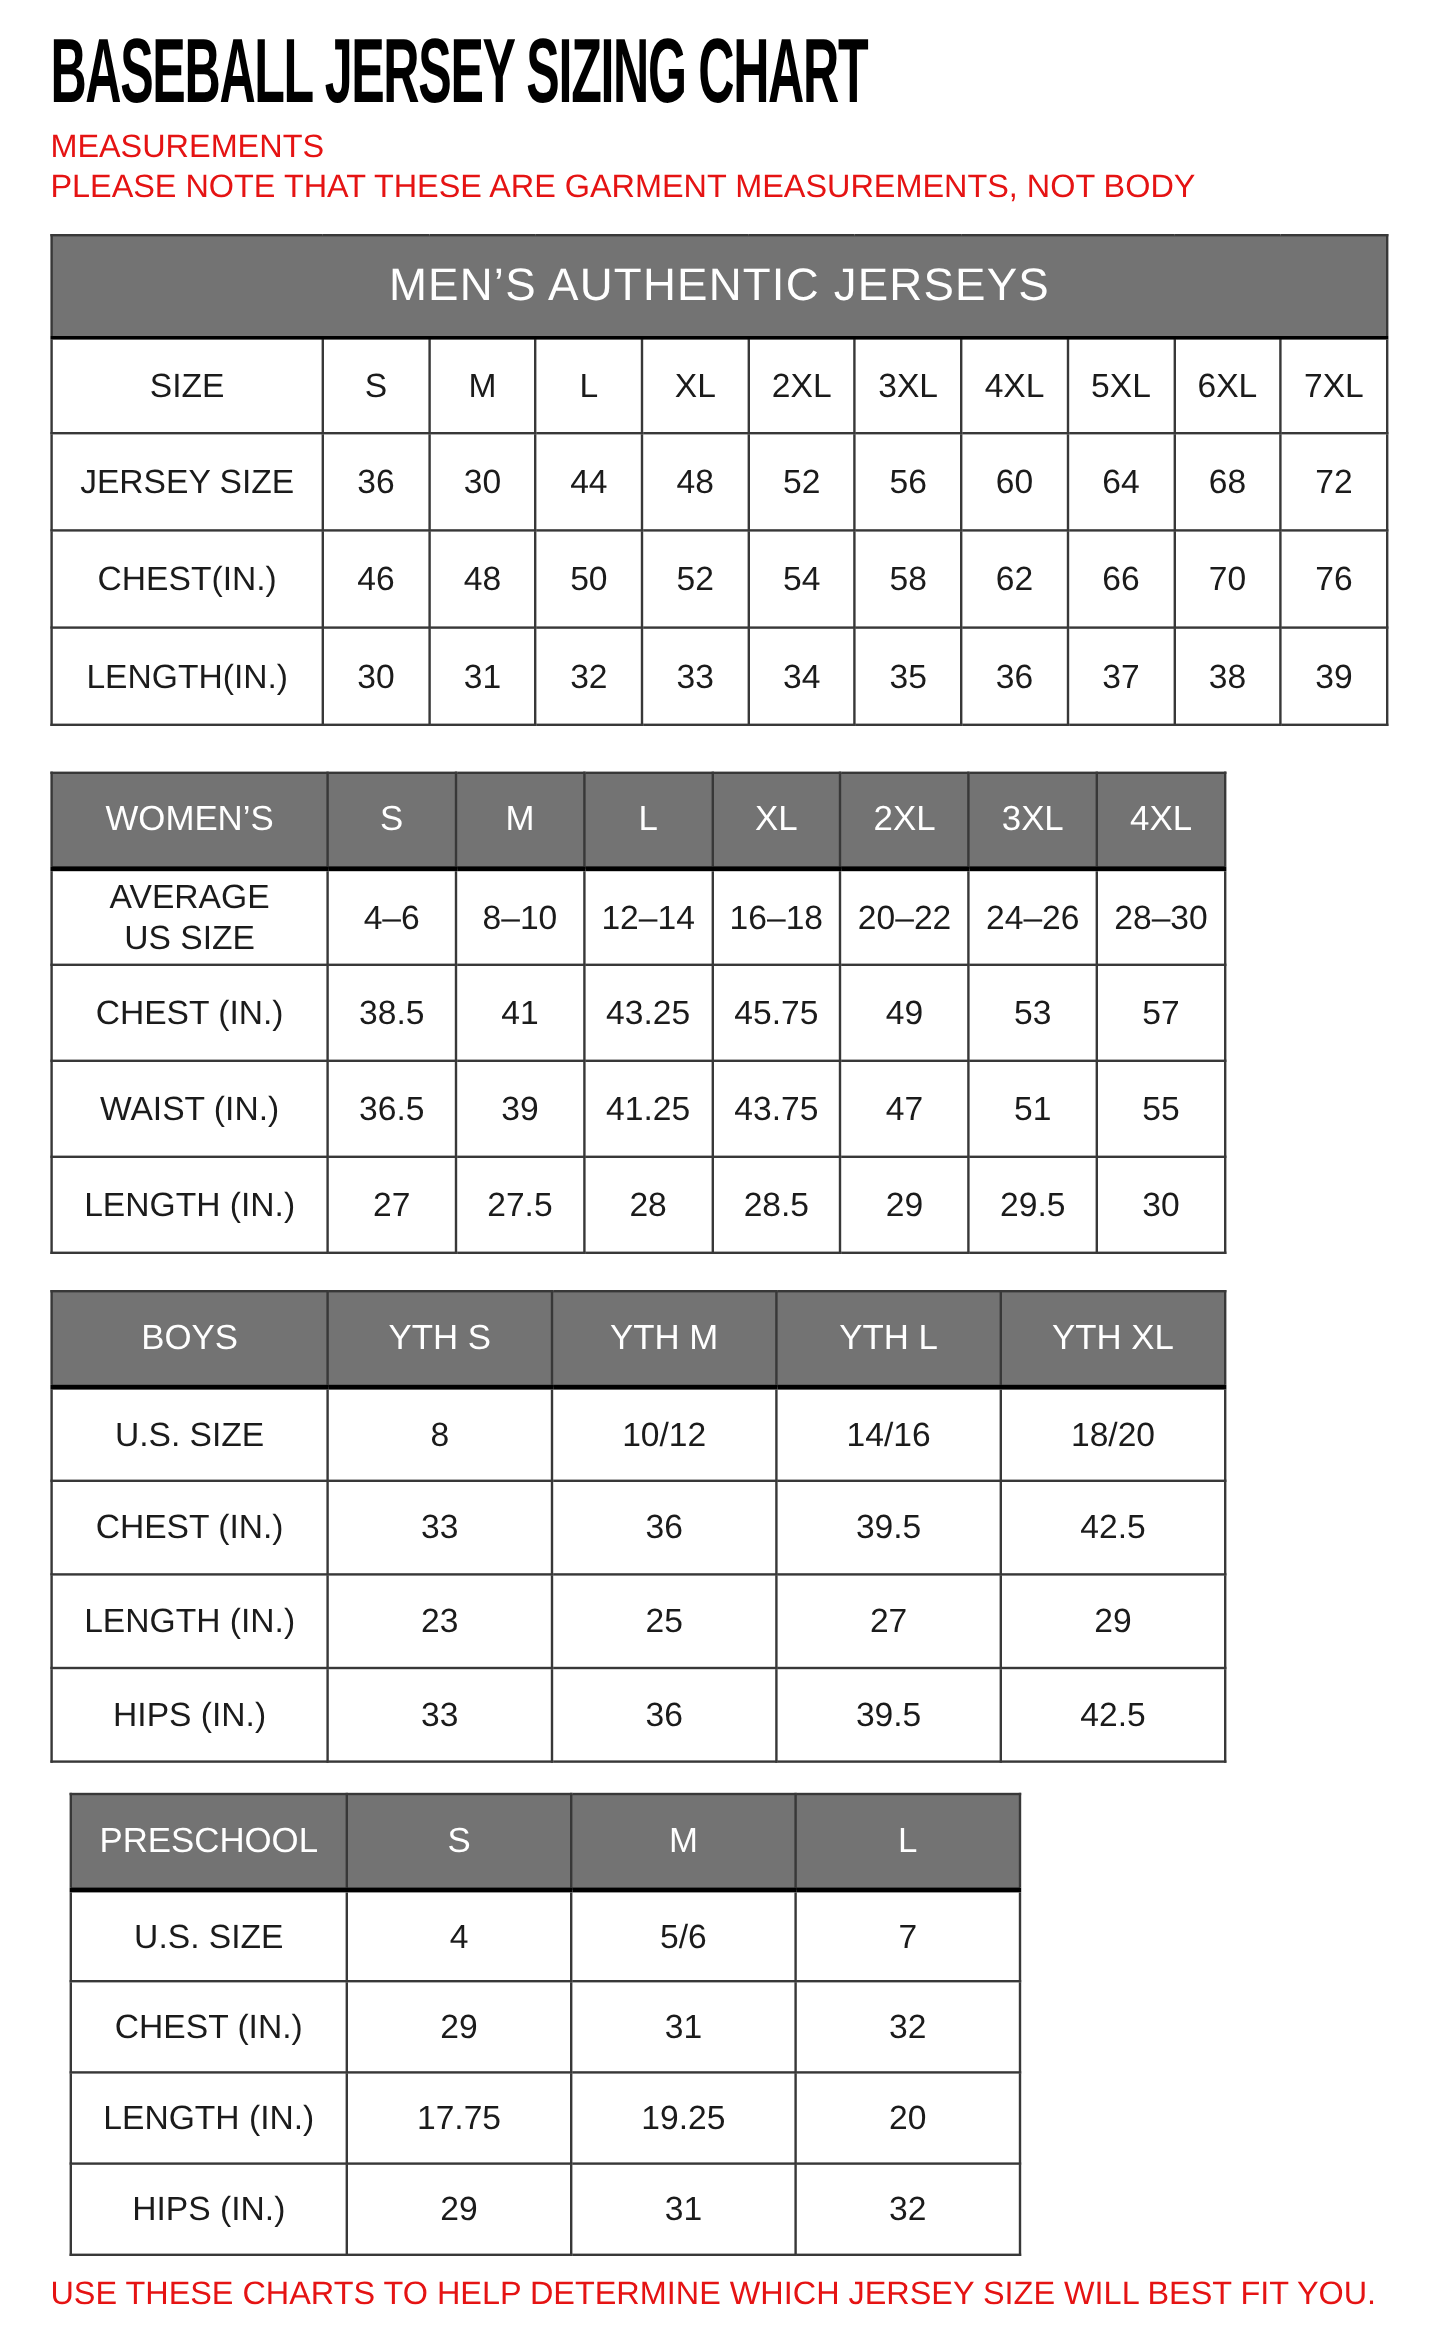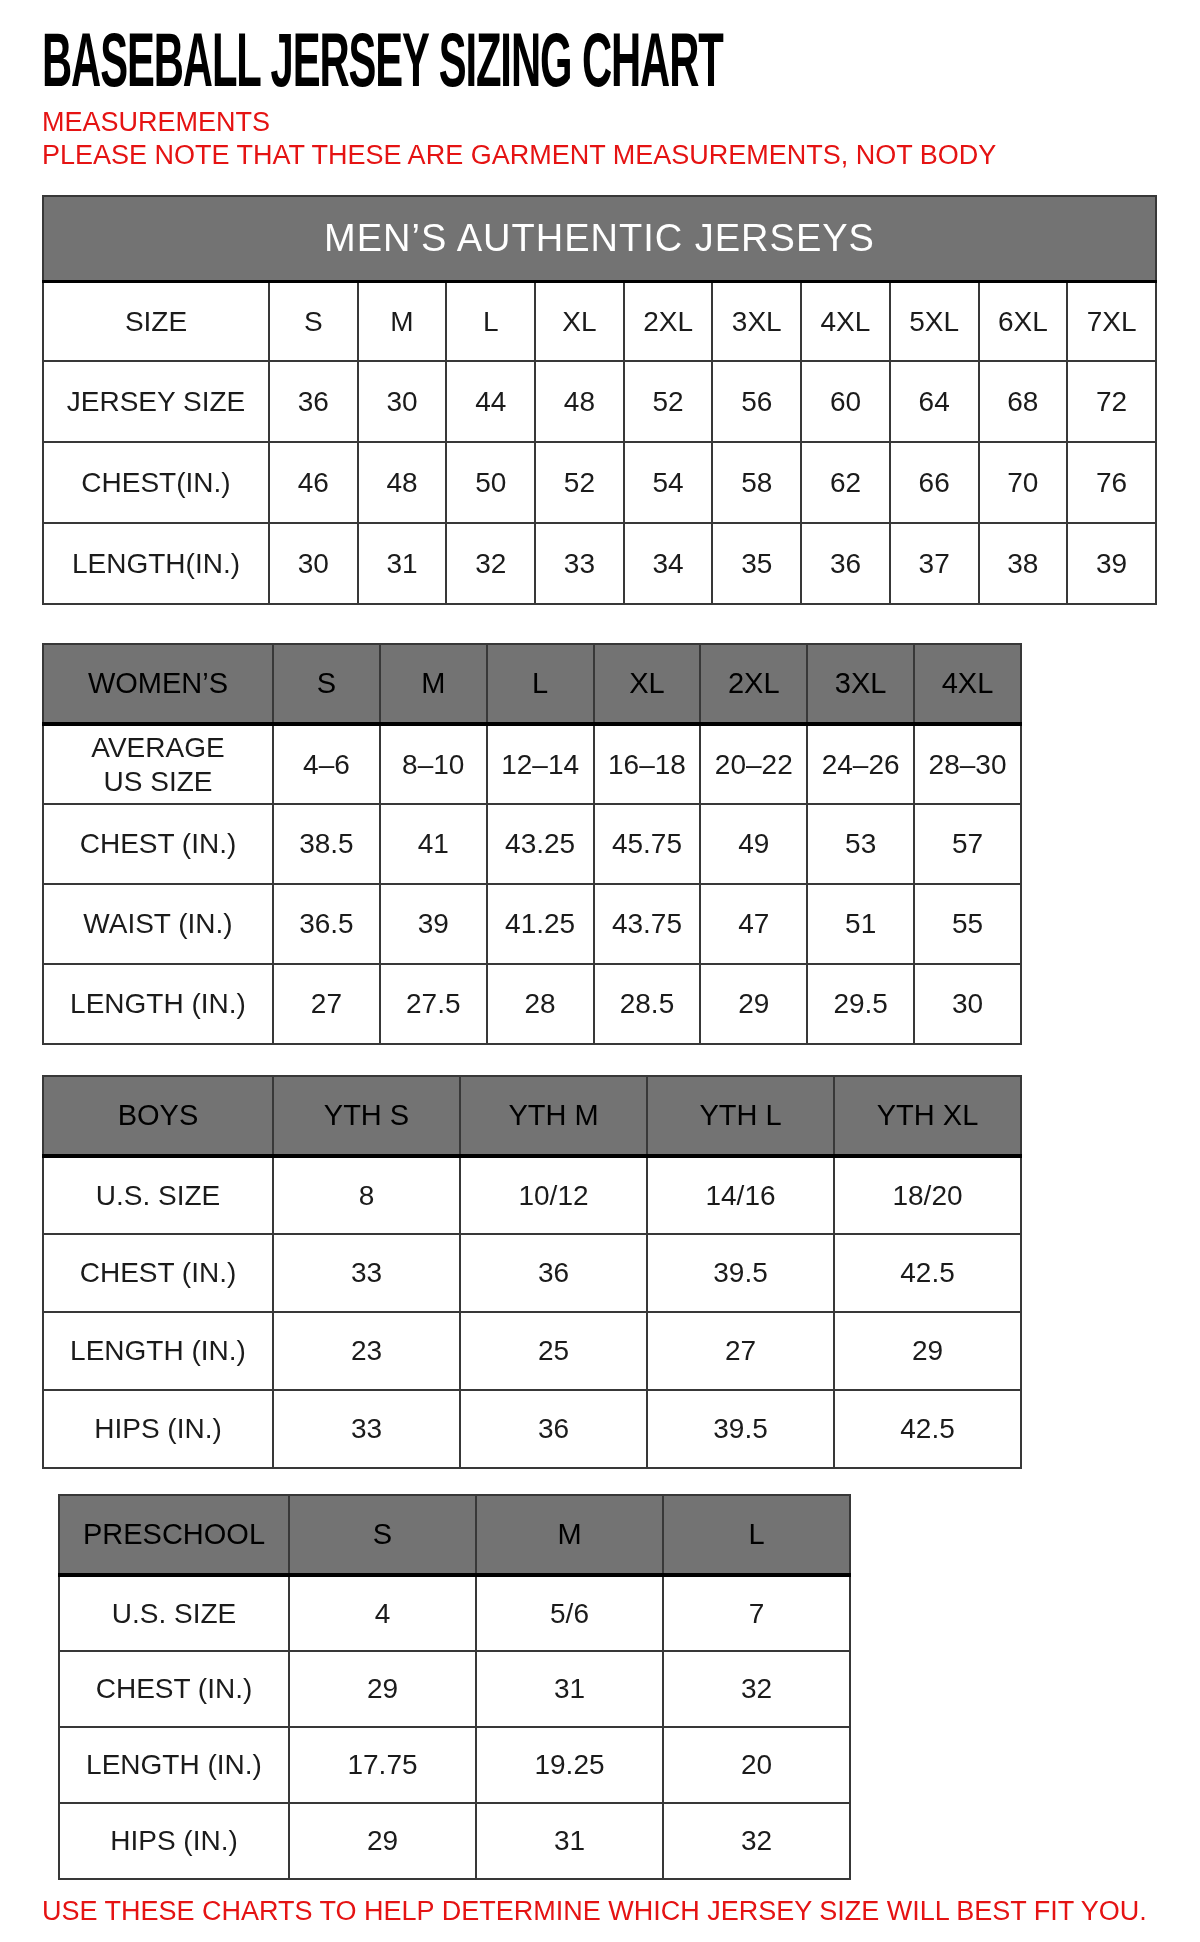--- a/index.html
+++ b/index.html
@@ -44,21 +44,21 @@
     font-size:28px;padding:0;line-height:1.18;
     white-space:pre-line;
     color:#1b1b1b;
   }
   .banner-row td{
     background:var(--gray);color:#ffffff;
     font-size:38px;letter-spacing:1px;
     border-bottom:3px solid #000;
   }
   .gray-header td{
-    background:var(--gray);color:#000000;
+    background:var(--gray);color:#ffffff;
     font-size:29px;
     border-bottom:4px solid #000;
   }
   .banner-row{height:85px;margin-top:12px;}
   .gray-header{height:80px;}
   .white-header{height:80px;padding-left:11px;}
   col.label-col{width:226px;}
   #table-womens col.label-col,
   #table-boys col.label-col,
   #table-preschool col.label-col{width:230px;}

